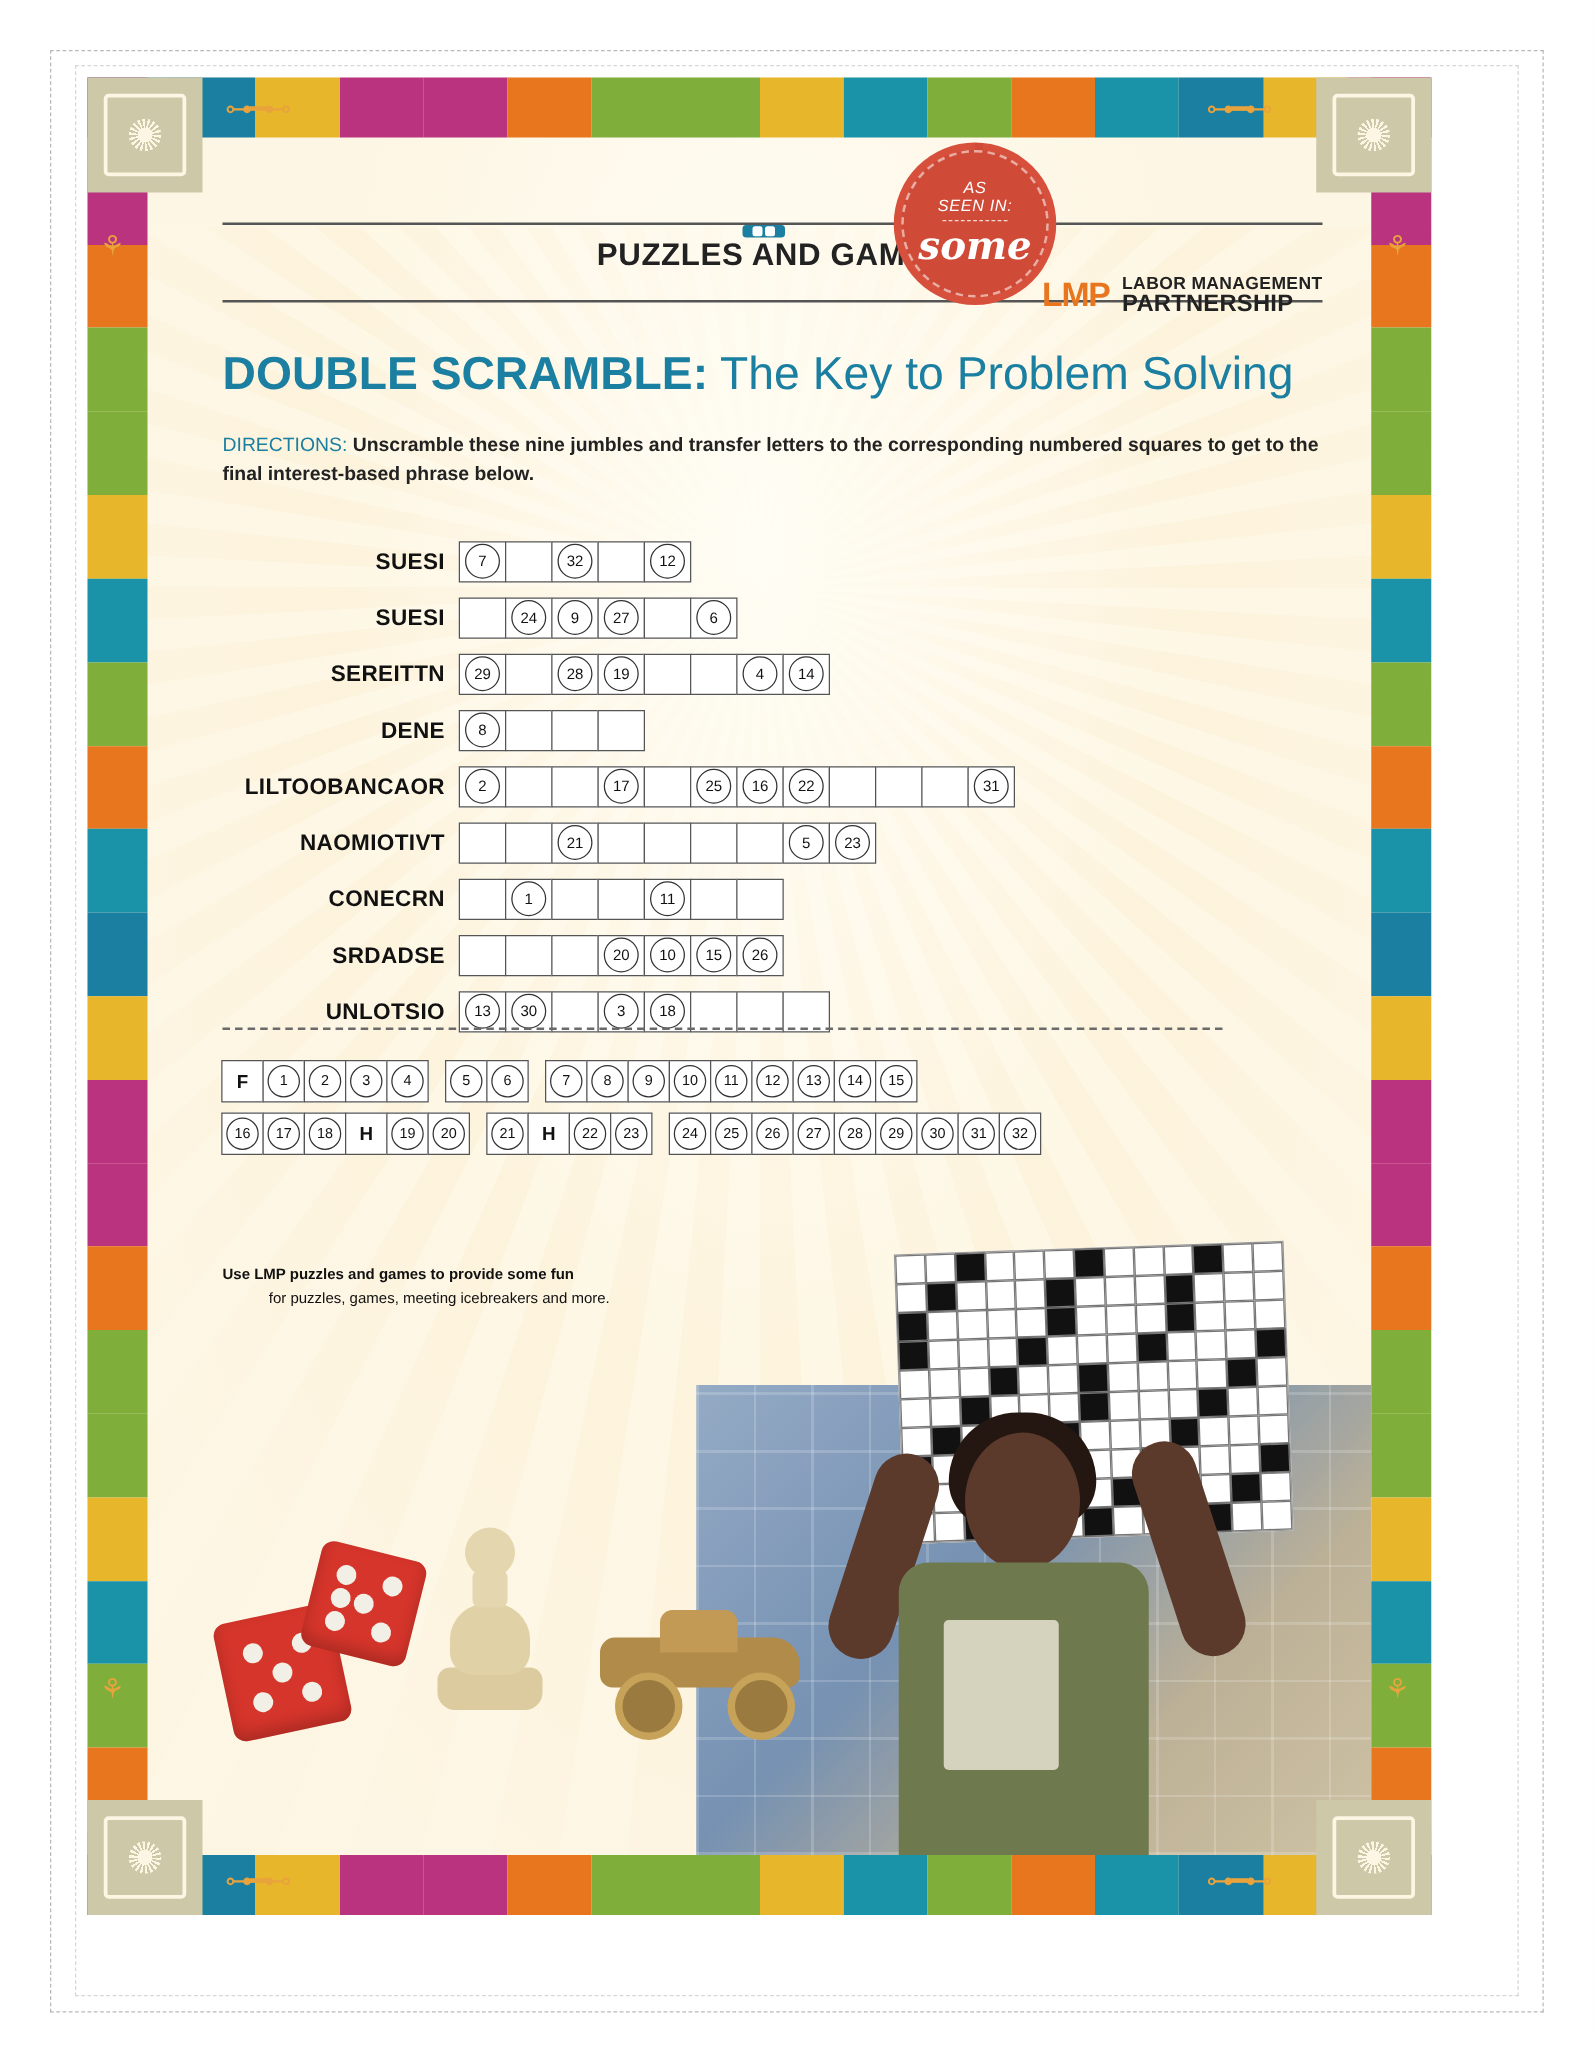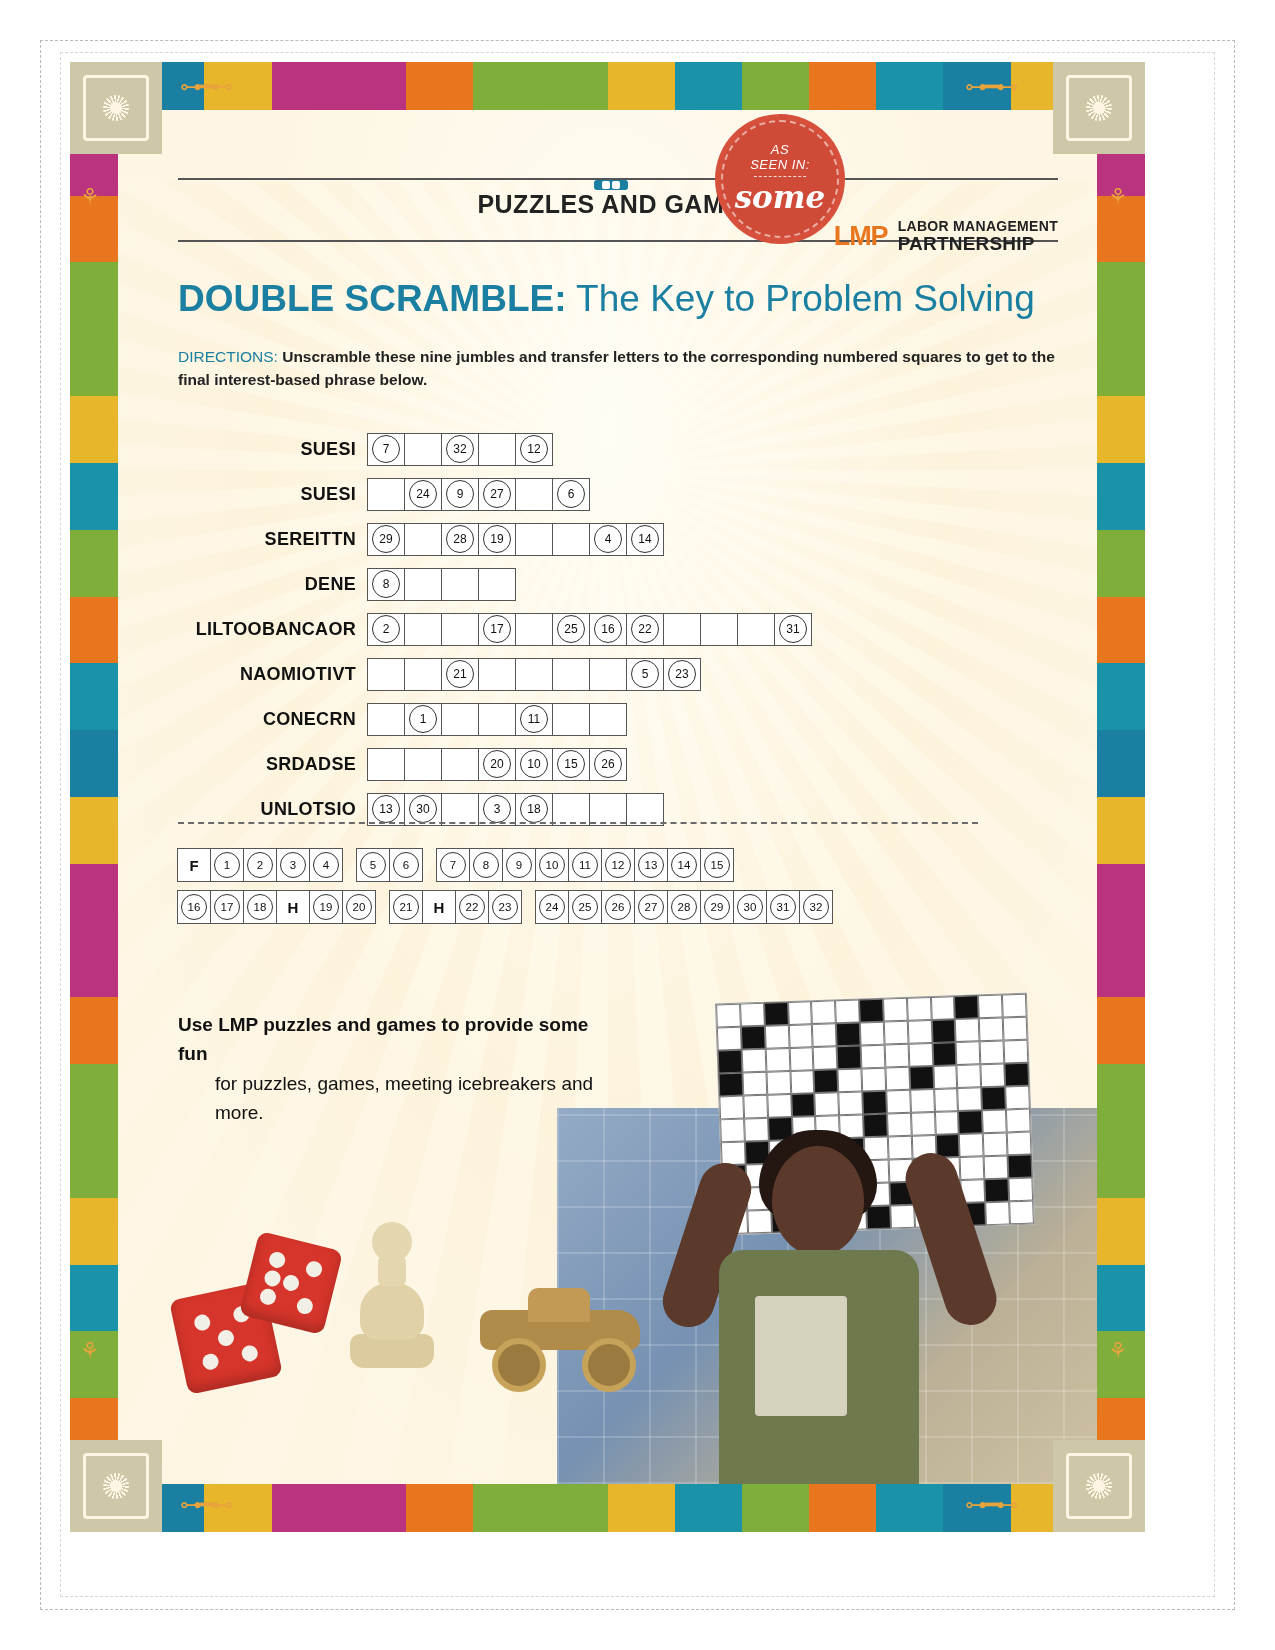--- a/index.html
+++ b/index.html
@@ -162,21 +162,21 @@
     display:flex;align-items:center;justify-content:center;
   }
   .acell .num{
     width:24px;height:24px;border:1px solid #333;border-radius:50%;
     display:flex;align-items:center;justify-content:center;font-size:11.5px;color:#111;
   }
   .acell .letter{font-weight:bold;font-size:15px;color:#111;}
   
   .promo{
     position:absolute;left:60px;top:900px;width:420px;
-    font-size:19px;line-height:1.55;color:#111;font-weight:bold;
+    font-size:12px;line-height:1.55;color:#111;font-weight:bold;
   }
   .promo .light{font-weight:normal;margin-left:37px;}
   .promo .lmpred{color:#c0392b;}
   
   .collage{
     position:absolute;left:0;top:880px;width:979px;height:494px;overflow:hidden;
   }
   .puzzlebg{
     position:absolute;right:0;top:118px;width:540px;height:376px;
     background:

